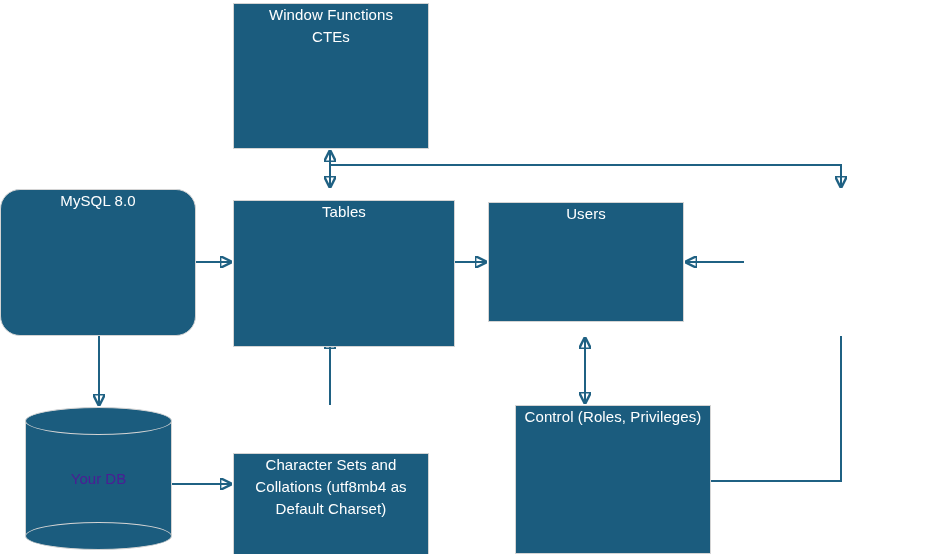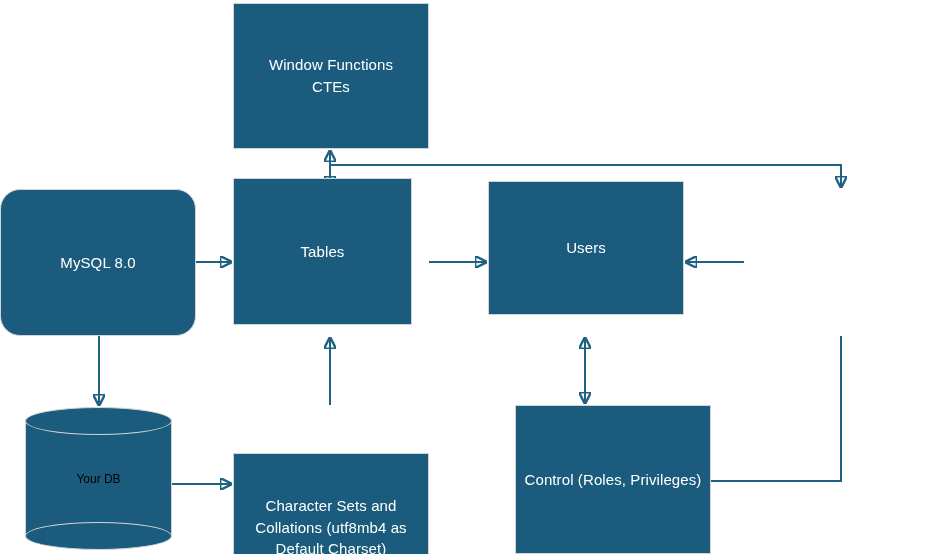--- a/index.html
+++ b/index.html
@@ -19,42 +19,41 @@
     height: 554px;
     background: #ffffff;
   }
   .node {
     position: absolute;
     box-sizing: border-box;
     background: #1B5C7E;
     border: 1px solid #D4D4D4;
     color: #FFFFFF;
     display: flex;
-    align-items: center;
     justify-content: center;
     text-align: center;
     font-size: 15px;
     line-height: 1.45;
     letter-spacing: 0.1px;
     z-index: 3;
   }
   .node .label {
     display: block;
     padding: 0 8px;
     white-space: pre-line;
   }
   
   .cylinder {
     position: absolute;
     z-index: 3;
     display: flex;
     align-items: center;
     justify-content: center;
-    color: #000000;
-    font-size: 12px;
+    color: #4c1d95;
+    font-size: 15px;
     text-align: right;
   }
   .cylinder .cyl-body {
     position: absolute;
     left: 0;
     top: 14px;
     right: 0;
     bottom: 14px;
     background: #1B5C7E;
     border-left: 1px solid #D4D4D4;
@@ -141,25 +140,25 @@
 
   <div class="node" style="left:233px; top:3px; width:196px; height:146px;">
     <span class="label">Window Functions
 CTEs</span>
   </div>
 
   <div class="node" style="left:0px; top:189px; width:196px; height:147px;border-radius:20px;">
     <span class="label">MySQL 8.0</span>
   </div>
 
-  <div class="node" style="left:233px; top:178px; width:179px; height:147px;">
+  <div class="node" style="left:233px; top:200px; width:222px; height:147px;">
     <span class="label">Tables</span>
   </div>
 
-  <div class="node" style="left:488px; top:181px; width:196px; height:134px;">
+  <div class="node" style="left:488px; top:202px; width:196px; height:120px;">
     <span class="label">Users</span>
   </div>
 
 
   <div class="cylinder" style="left:25px; top:407px; width:147px; height:143px;">
     <span class="cyl-body"></span>
     <span class="cyl-bottom"></span>
     <span class="cyl-top"></span>
     <span class="cyl-label">Your DB</span>
   </div>

